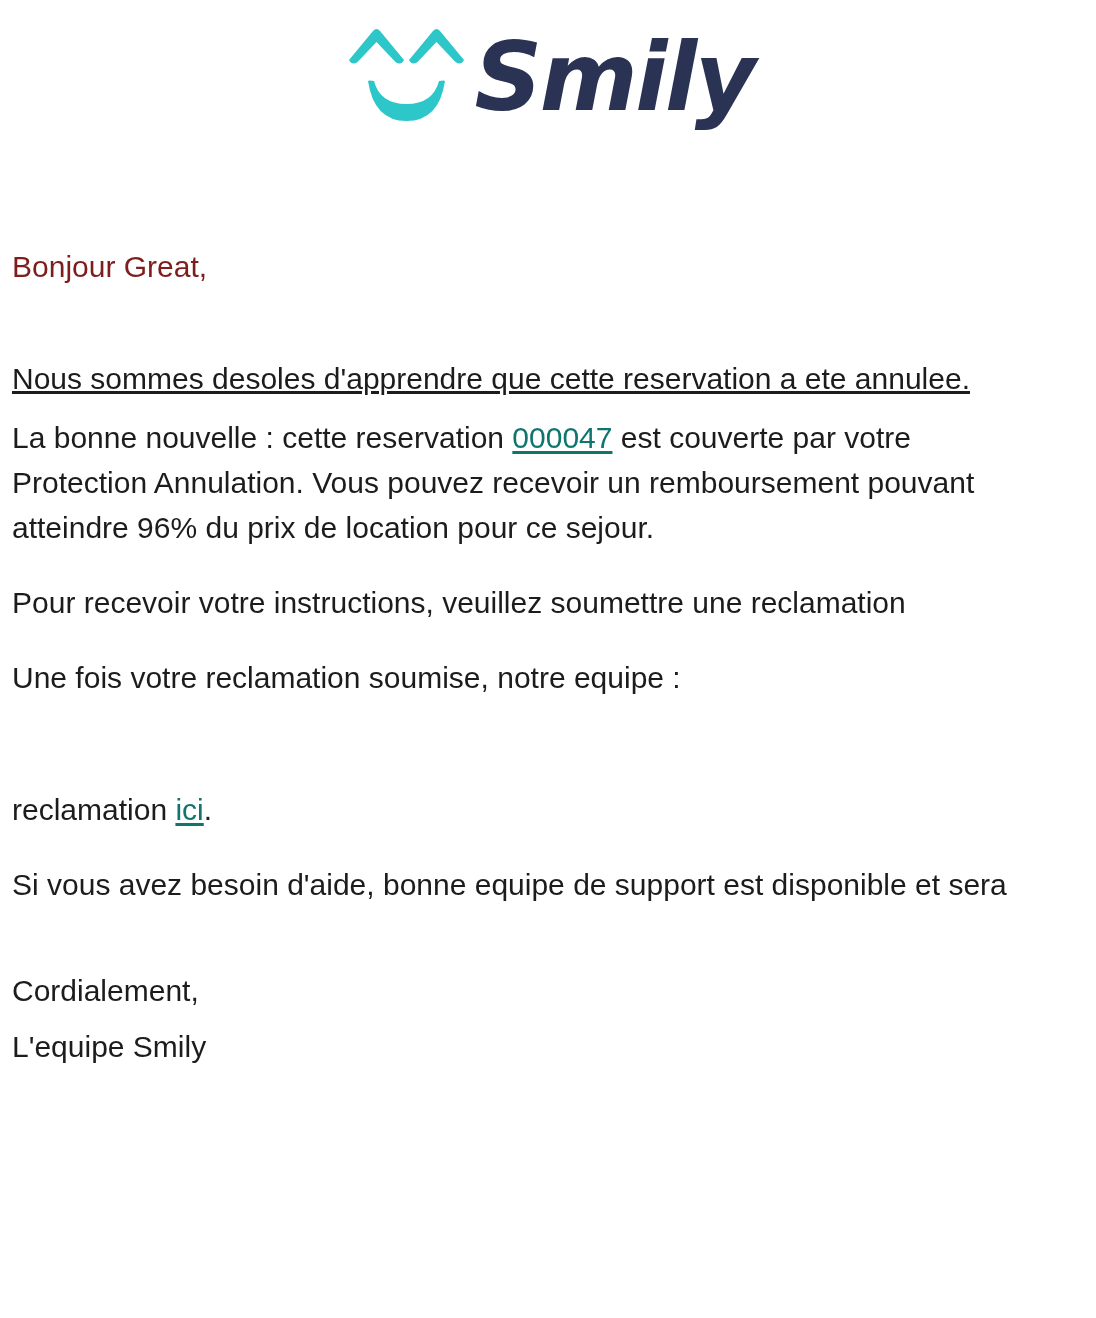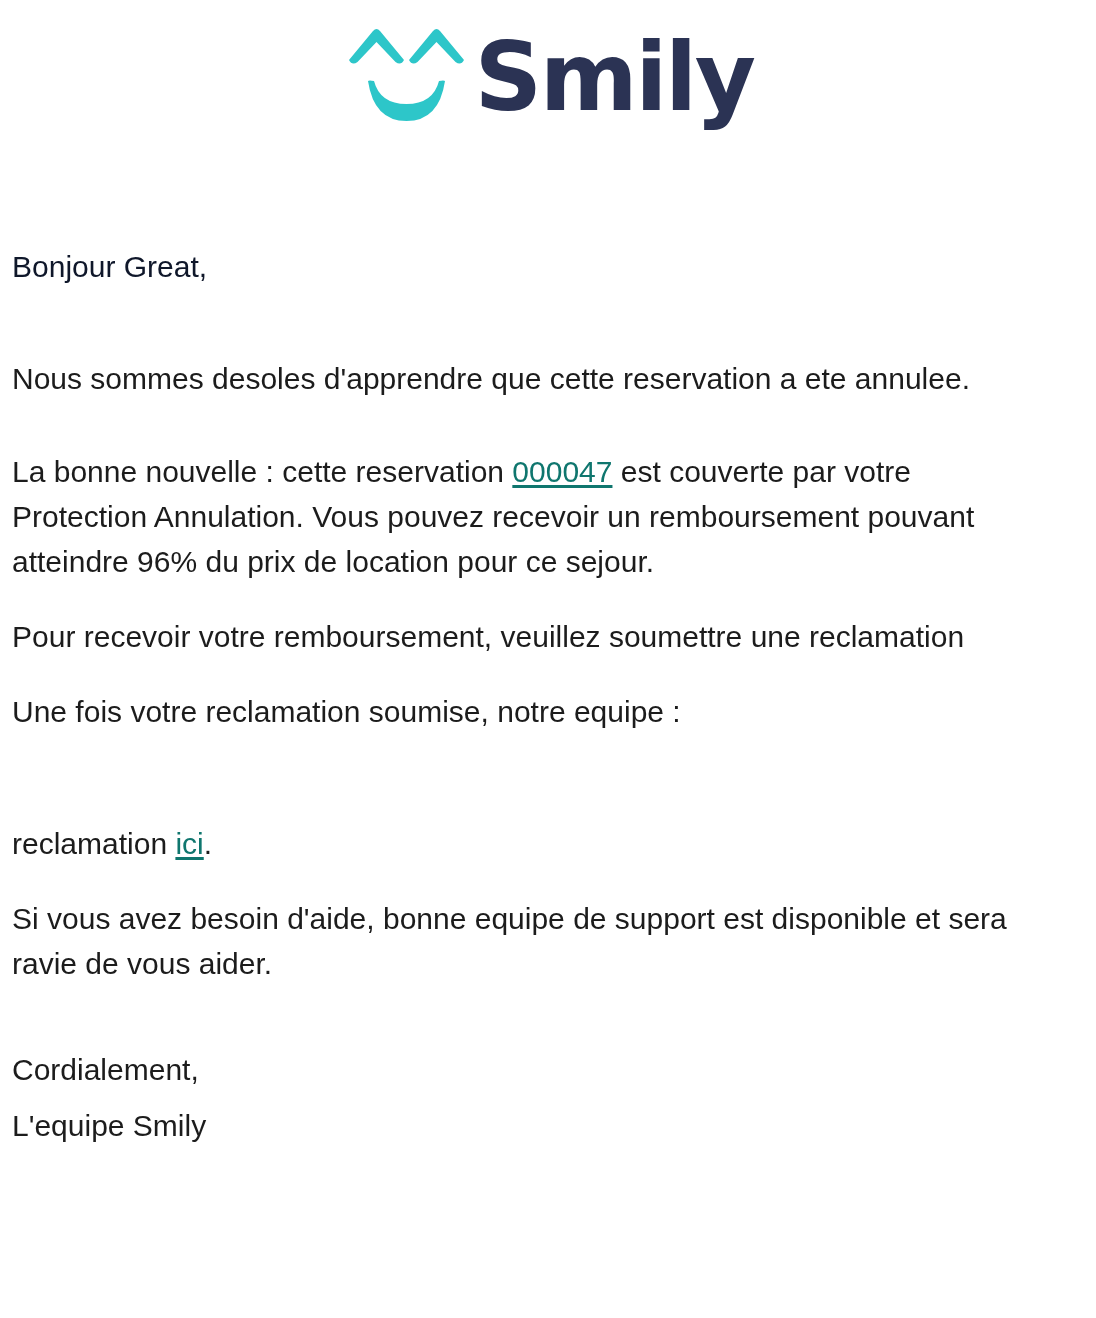--- a/index.html
+++ b/index.html
@@ -33,20 +33,21 @@
     padding-bottom: 0;
     display: flex;
     justify-content: center;
     align-items: center;
   }
   .logo {
     display: flex;
     align-items: center;
     gap: 4px;
     height: 112px;
+    font-style: italic;
   }
   .logo-mark {
     display: block;
     width: 128px;
     height: 104px;
     flex: 0 0 auto;
   }
   .logo-word {
     font-family: "DejaVu Sans", sans-serif;
     font-size: 94px;
@@ -62,33 +63,34 @@
   .body-copy {
     padding: 0 10px 0 12px;
     box-sizing: border-box;
   }
   .spacer-top { height: 118px; }
 
   .greeting {
     font-size: 30px;
     line-height: 38px;
     margin: 0;
-    color: #0f172a;
+    color: #7f1d1d;
   }
   .gap-after-greeting { height: 70px; }
 
   p.para {
     font-size: 30px;
     line-height: 45px;
     margin: 0 0 30px 0;
     color: #1c1c1c;
     white-space: nowrap;
   }
   p.lead {
-    margin-bottom: 48px;
+    margin-bottom: 14px;
+    text-decoration: underline;
   }
 
   a.inline-link {
     color: #0f766e;
     text-decoration: underline;
     text-underline-offset: 3px;
   }
 
   ul.steps {
     margin: 0 0 30px 0;
@@ -149,30 +151,30 @@
     <div class="spacer-top"></div>
 
     <p class="greeting">Bonjour Great,</p>
 
     <div class="gap-after-greeting"></div>
 
     <p class="para lead">Nous sommes desoles d'apprendre que cette reservation a ete annulee.</p>
 
     <p class="para"><span>La bonne nouvelle : cette reservation </span><a class="inline-link" href="#">000047</a><span> est couverte par votre</span><br><span>Protection Annulation. Vous pouvez recevoir un remboursement pouvant</span><br><span>atteindre 96% du prix de location pour ce sejour.</span></p>
 
-    <p class="para"><span>Pour recevoir votre remboursement, veuillez soumettre une reclamation</span><br></p>
+    <p class="para"><span>Pour recevoir votre instructions, veuillez soumettre une reclamation</span><br></p>
 
     <p class="para">Une fois votre reclamation soumise, notre equipe :</p>
 
     <div class="list-gap-top"></div>
 
 
     <p class="para"><br><span>reclamation </span><a class="inline-link" href="#">ici</a><span>.</span></p>
 
-    <p class="para"><span>Si vous avez besoin d'aide, bonne equipe de support est disponible et sera</span><br><span>ravie de vous aider.</span></p>
+    <p class="para"><span>Si vous avez besoin d'aide, bonne equipe de support est disponible et sera</span><br></p>
 
     <div class="gap-before-signoff"></div>
 
     <p class="signoff">
         <span class="line">Cordialement,</span>
         <span class="line">L'equipe Smily</span>
       </p>
 
   </div>
 </div>

